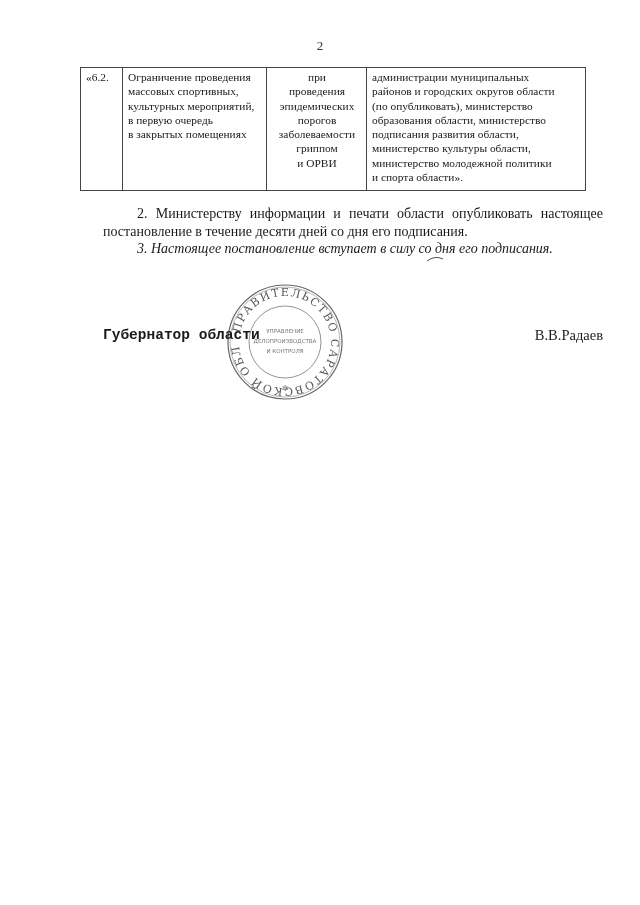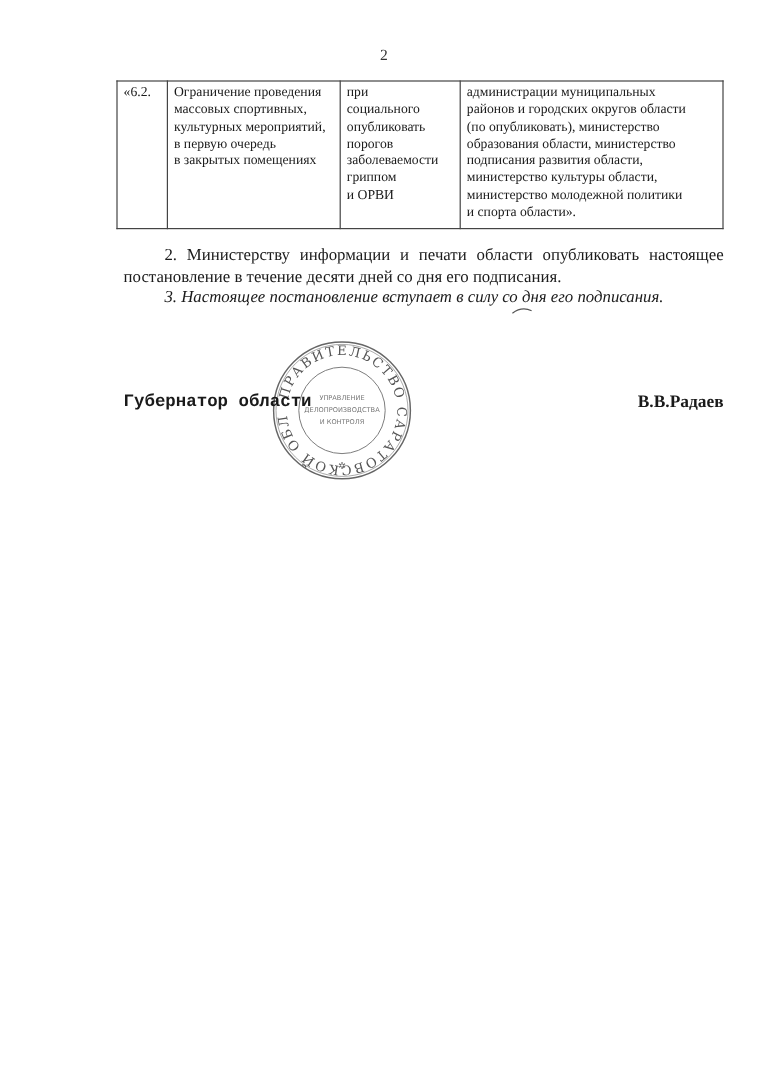--- a/index.html
+++ b/index.html
@@ -1,35 +1,35 @@
 <!DOCTYPE html>
 <html><head>
 <meta charset="utf-8">
 <style>
   html, body { margin: 0; padding: 0; background: #ffffff; }
   body { width: 640px; height: 905px; position: relative; overflow: hidden;
          font-family: "Liberation Serif", "DejaVu Serif", serif; color: #1a1a1a; }
   .page-number { position: absolute; left: 0; width: 640px; top: 38px; text-align: center;
                  font-size: 13px; color: #333; }
-  table.measures { position: absolute; left: 97px; top: 67px; width: 506px; height: 124px;
+  table.measures { position: absolute; left: 80px; top: 67px; width: 506px; height: 124px;
                    border-collapse: collapse; table-layout: fixed; }
   table.measures td { border: 1px solid #444; vertical-align: top; padding: 2px 4px 0 5px;
                       font-size: 11.4px; line-height: 14.3px; }
   td.c-num { width: 32px; padding-left: 4px; }
   td.c-measure { width: 134px; }
-  td.c-cond { width: 90px; text-align: left; padding-left: 2px; padding-right: 2px; }
+  td.c-cond { width: 90px; text-align: center; padding-left: 2px; padding-right: 2px; }
   td.c-exec { width: auto; }
   .line { display: block; white-space: nowrap; }
   .para { position: absolute; left: 103px; width: 500px; font-size: 14px; line-height: 17.5px; }
   .p2 { top: 205px; text-align: justify; }
   .p2 .first { display: block; text-indent: 34px; text-align-last: justify; white-space: nowrap; }
   .p2 .second { display: block; white-space: nowrap; }
   .p3 { top: 240px; text-indent: 34px; white-space: nowrap; font-style: italic; }
   .sig-title { position: absolute; left: 103px; top: 327px; font-weight: bold; font-size: 14.5px; font-family: Liberation Mono, monospace; }
-  .sig-name { position: absolute; right: 37px; top: 327px; font-weight: bold; font-size: 14.5px; }
+  .sig-name { position: absolute; right: 37px; top: 327px; font-weight: normal; font-size: 14.5px; }
   .stamp { position: absolute; left: 226px; top: 283px; width: 118px; height: 118px; }
   .tick { position: absolute; left: 425px; top: 255px; }
 </style>
 </head>
 <body>
 
 <div class="page-number">2</div>
 
 <table class="measures">
   <tbody>
@@ -39,22 +39,22 @@
     </td>
     <td class="c-measure">
       <span class="line">Ограничение проведения</span>
       <span class="line">массовых спортивных,</span>
       <span class="line">культурных мероприятий,</span>
       <span class="line">в первую очередь</span>
       <span class="line">в закрытых помещениях</span>
     </td>
     <td class="c-cond">
       <span class="line">при</span>
-      <span class="line">социального</span>
-      <span class="line">опубликовать</span>
+      <span class="line">проведения</span>
+      <span class="line">эпидемических</span>
       <span class="line">порогов</span>
       <span class="line">заболеваемости</span>
       <span class="line">гриппом</span>
       <span class="line">и ОРВИ</span>
     </td>
     <td class="c-exec">
       <span class="line">администрации муниципальных</span>
       <span class="line">районов и городских округов области</span>
       <span class="line">(по опубликовать), министерство</span>
       <span class="line">образования области, министерство</span>

